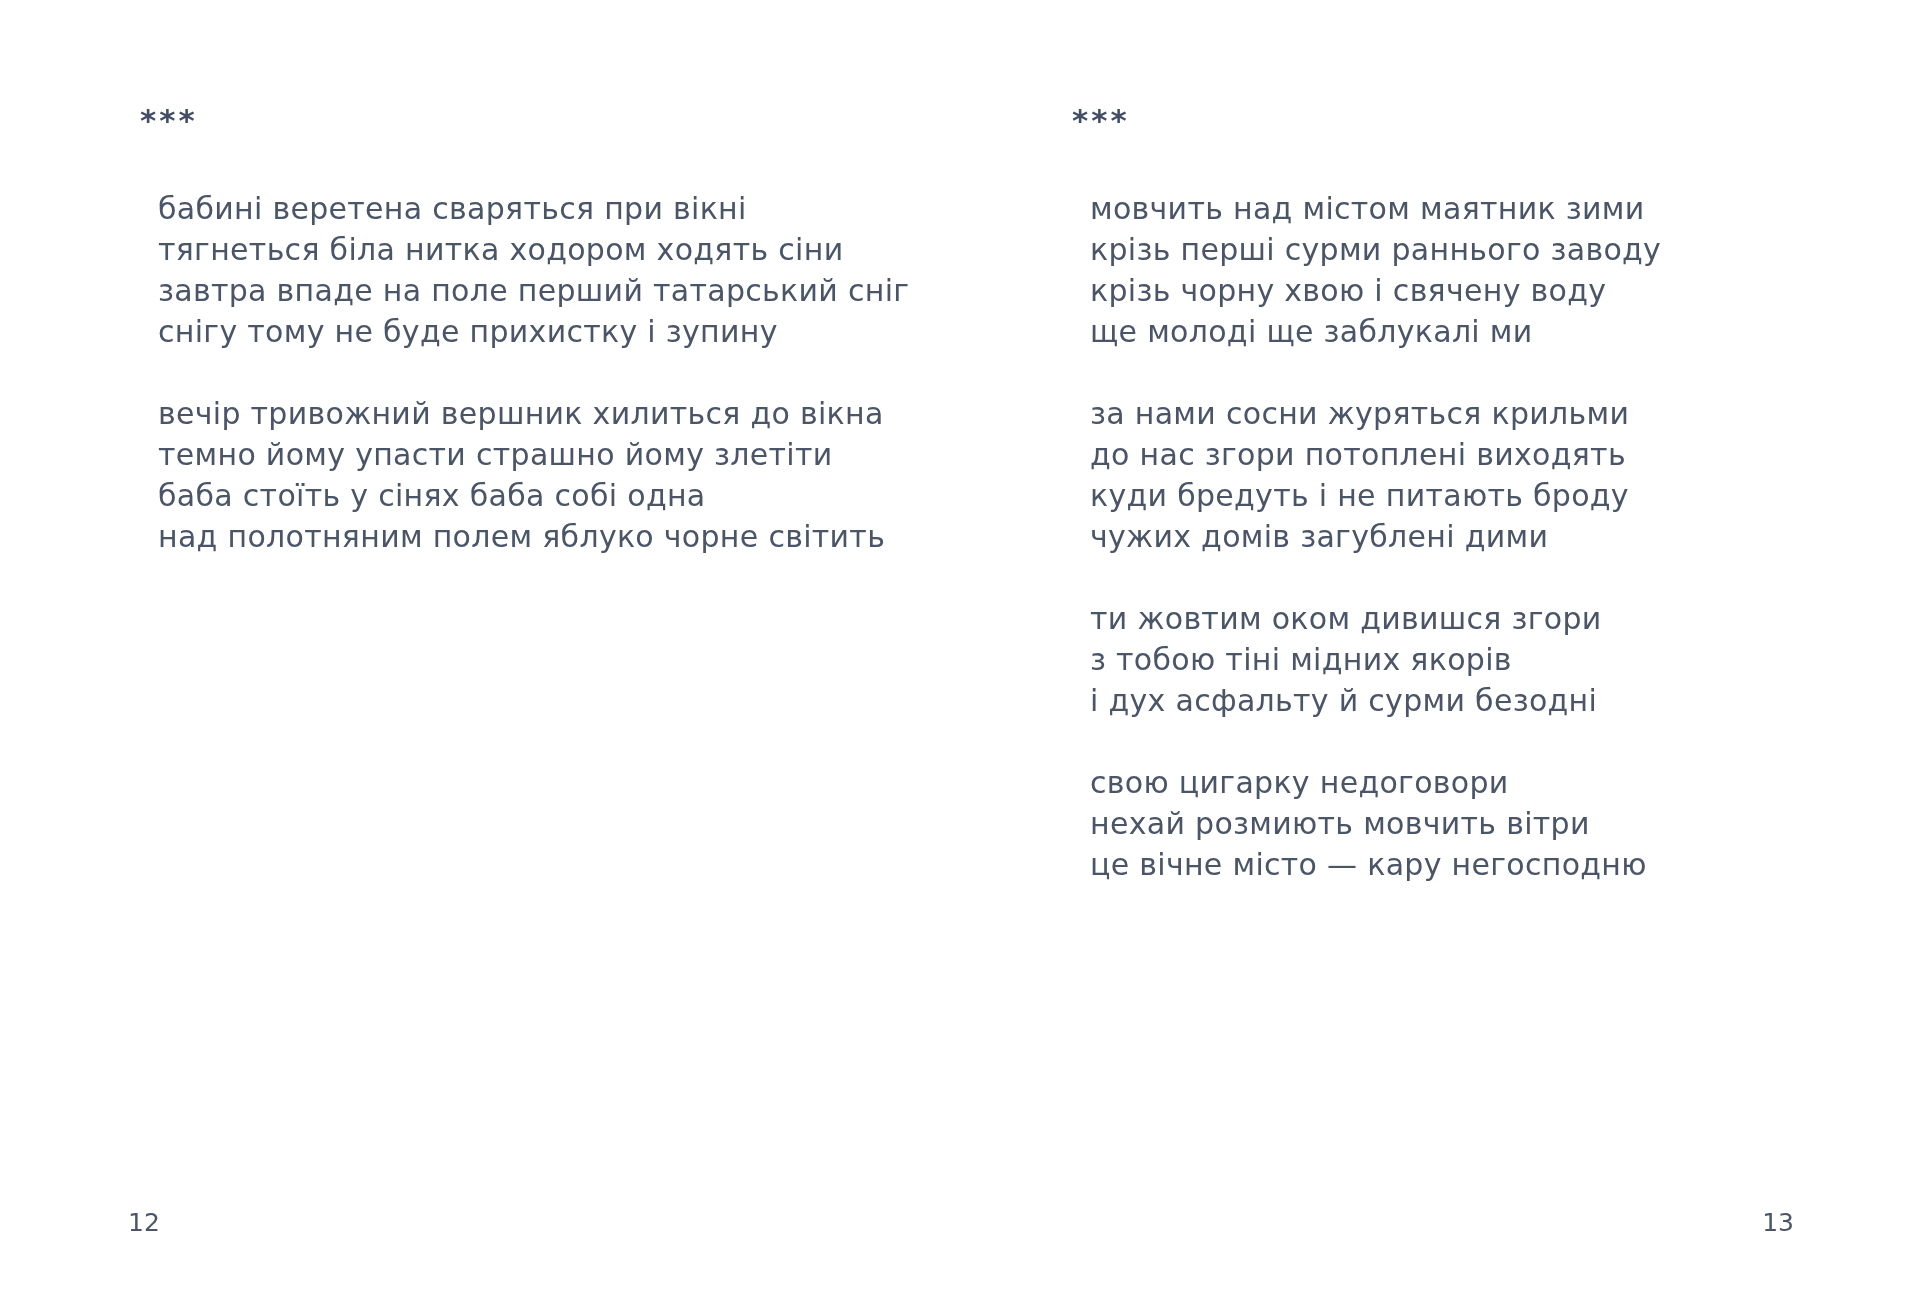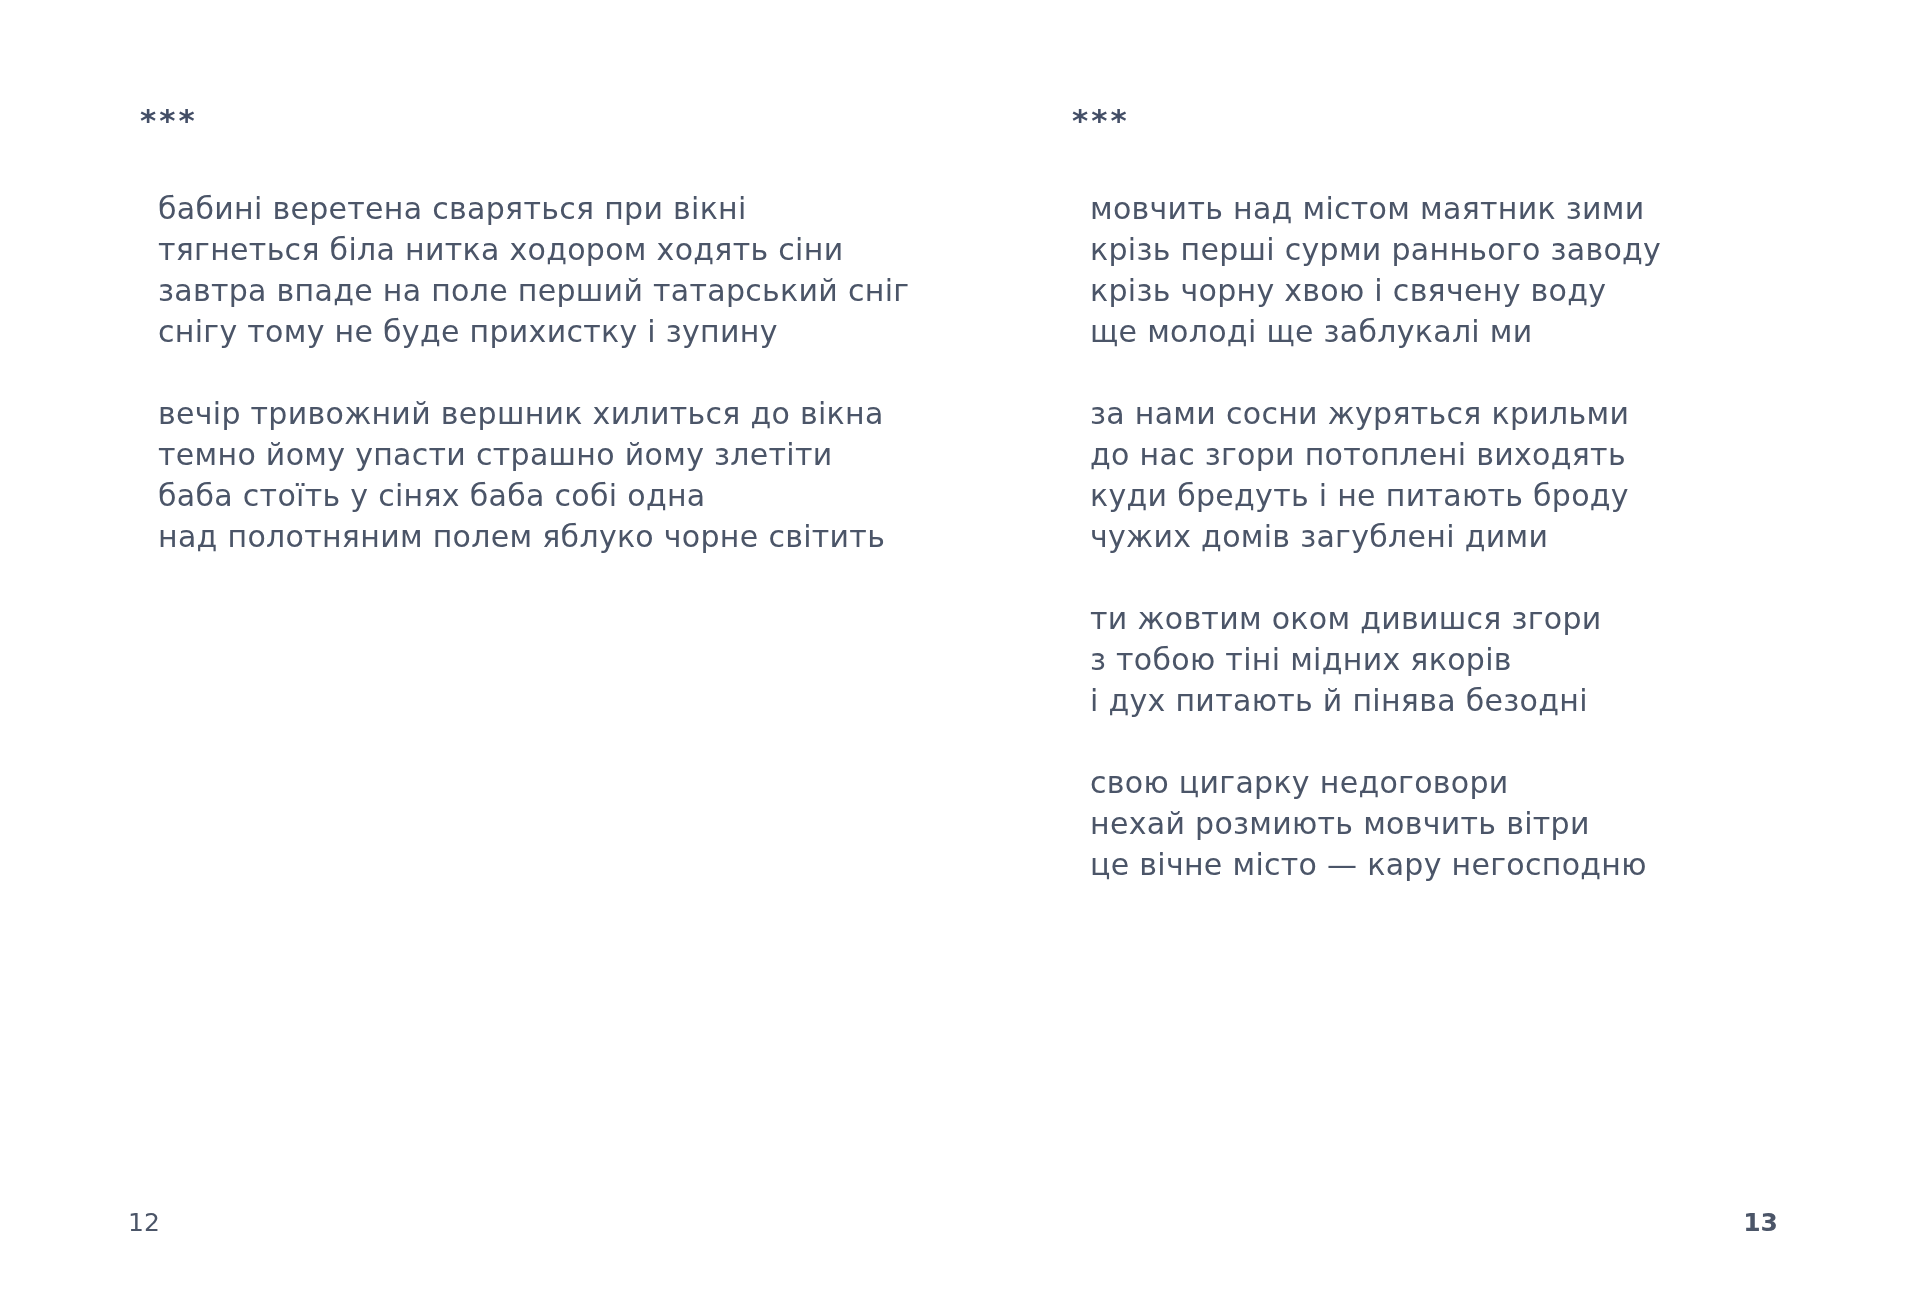--- a/index.html
+++ b/index.html
@@ -48,21 +48,21 @@
     white-space: nowrap;
   }
   .page-number {
     position: absolute;
     top: 1208px;
     font-size: 25px;
     line-height: 30px;
     color: #4b5568;
   }
   .page-number.left  { left: 128px; text-align: center; }
-  .page-number.right { right: 142px; text-align: center; font-weight: bold; }
+  .page-number.right { right: 126px; text-align: center; }
 </style>
 </head>
 <body>
 
 <div class="spread">
 
   <div class="page-column left">
     <div class="poem-header">***</div>
     <div class="poem">
         <div class="stanza">
@@ -91,21 +91,21 @@
         </div>
         <div class="stanza">
           <div class="line">за нами сосни журяться крильми</div>
           <div class="line">до нас згори потоплені виходять</div>
           <div class="line">куди бредуть і не питають броду</div>
           <div class="line">чужих домів загублені дими</div>
         </div>
         <div class="stanza">
           <div class="line">ти жовтим оком дивишся згори</div>
           <div class="line">з тобою тіні мідних якорів</div>
-          <div class="line">і дух питають й пінява безодні</div>
+          <div class="line">і дух асфальту й сурми безодні</div>
         </div>
         <div class="stanza">
           <div class="line">свою цигарку недоговори</div>
           <div class="line">нехай розмиють мовчить вітри</div>
           <div class="line">це вічне місто — кару негосподню</div>
         </div>
       </div>
   </div>
 
   <div class="page-number left">12</div>

